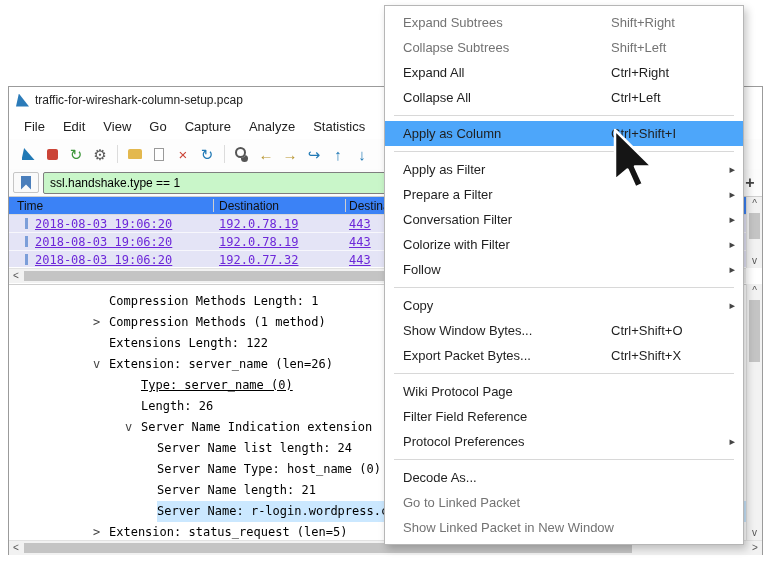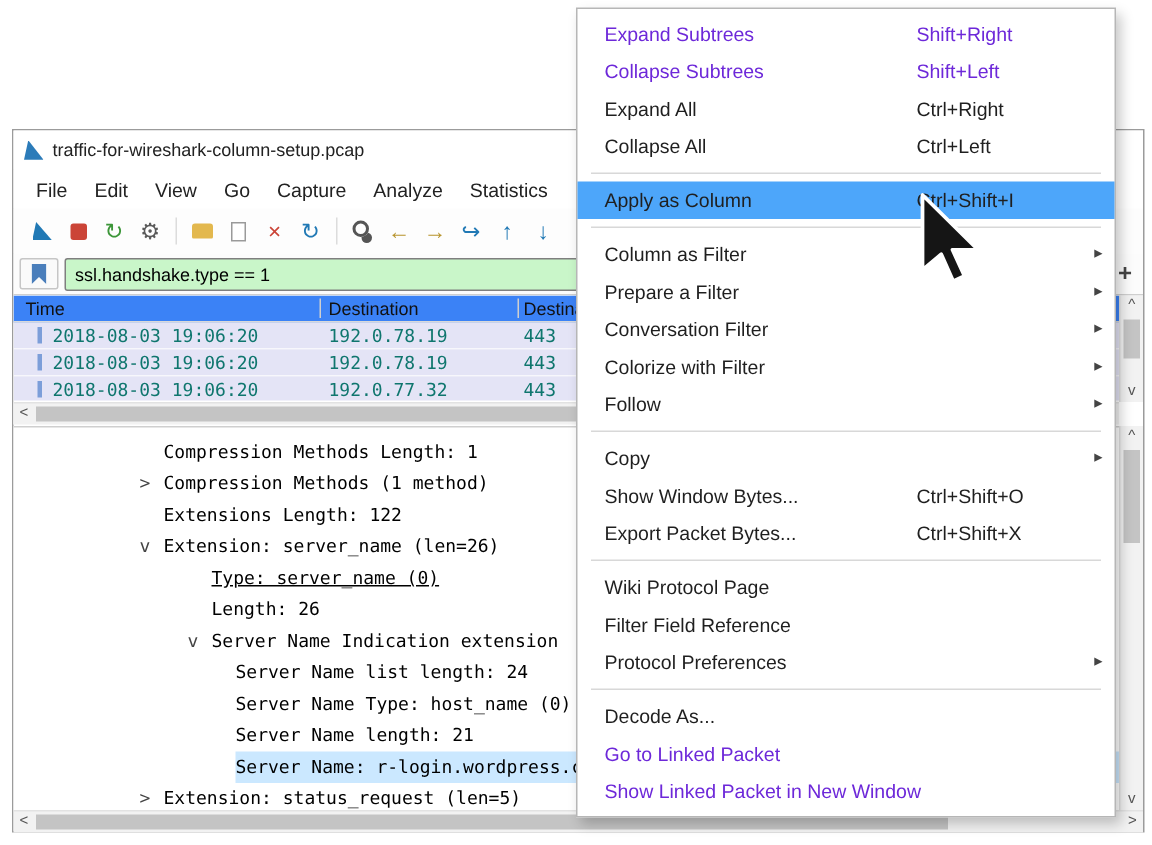--- a/index.html
+++ b/index.html
@@ -49,21 +49,21 @@
   
   .plist{position:absolute;left:0;top:110px;width:737px;height:86px;overflow:hidden;background:#fff;}
   .phead{position:relative;height:18px;background:#3b82f6;border-bottom:1px solid #d9d9d9;
     font-size:12px;color:#111;box-sizing:border-box;}
   .phead::before{content:"";position:absolute;left:204px;top:2px;bottom:2px;width:1px;background:#cfcfcf;}
   .phead::after{content:"";position:absolute;left:336px;top:2px;bottom:2px;width:1px;background:#cfcfcf;}
   .pcol{position:absolute;top:2px;white-space:pre;}
   .prows{position:absolute;left:0;top:18px;right:0;height:52px;overflow:hidden;}
   .prow{position:relative;height:18px;background:var(--row-bg,#e4e4f6);
     border-bottom:1px solid #f7f7fc;box-sizing:border-box;}
-  .pcell{position:absolute;top:2px;font-family:"DejaVu Sans Mono",monospace;font-size:12px;white-space:pre;color:#0f766e;}
+  .pcell{position:absolute;top:2px;font-family:"DejaVu Sans Mono",monospace;font-size:12px;white-space:pre;color:#6d28d9;text-decoration:underline;}
   .ptick{position:absolute;left:16px;top:3px;width:3px;height:11px;background:#7c9ed9;}
 
   
   .details{position:absolute;left:0;top:197px;width:737px;height:256px;overflow:hidden;
     background:#fff;border-top:1px solid #cfcfcf;box-sizing:border-box;padding-top:6px;}
   .dline{height:21px;line-height:21px;display:flex;white-space:pre;
     font-family:"DejaVu Sans Mono",monospace;font-size:12px;color:#000;box-sizing:border-box;}
   .exp{width:16px;color:#444;flex:none;}
   .dline.hl .dtext{background:var(--detail-sel,#cbe8ff);flex:1;}
 
@@ -77,21 +77,21 @@
 
   
   .context-menu{position:absolute;left:384px;top:5px;width:360px;background:#fff;
     border:1px solid #b6b6b6;box-shadow:3px 4px 8px rgba(0,0,0,.22);
     padding:4px 0;z-index:10;font-size:13px;color:#1f1f1f;box-sizing:border-box;}
   .mi{height:25px;line-height:25px;display:flex;align-items:center;
     padding:0 8px 0 18px;white-space:nowrap;}
   .mi .lbl{min-width:208px;flex:none;}
   .mi .sc{flex:none;}
   .mi .arrow{margin-left:auto;width:10px;text-align:right;font-size:11px;color:#444;}
-  .mi.dis{color:#6d28d9;}
+  .mi.dis{color:#737373;}
   .mi.dis .arrow{color:#a9a9a9;}
   .mi.hl{background:var(--menu-hl,#4da6fa);align-items:center;}
   .msep{height:1px;background:#d8d8d8;margin:5px 9px;}
 
   .cursor{position:absolute;left:612px;top:128px;z-index:20;}
 </style>
 </head>
 <body>
 
 <div class="stage">
@@ -231,21 +231,21 @@
         <span class="arrow"></span>
       </div>
       <div class="msep"></div>
       <div class="mi hl">
         <span class="lbl">Apply as Column</span>
         <span class="sc">Ctrl+Shift+I</span>
         <span class="arrow"></span>
       </div>
       <div class="msep"></div>
       <div class="mi">
-        <span class="lbl">Column as Filter</span>
+        <span class="lbl">Apply as Filter</span>
         <span class="sc"></span>
         <span class="arrow">▸</span>
       </div>
       <div class="mi">
         <span class="lbl">Prepare a Filter</span>
         <span class="sc"></span>
         <span class="arrow">▸</span>
       </div>
       <div class="mi">
         <span class="lbl">Conversation Filter</span>

